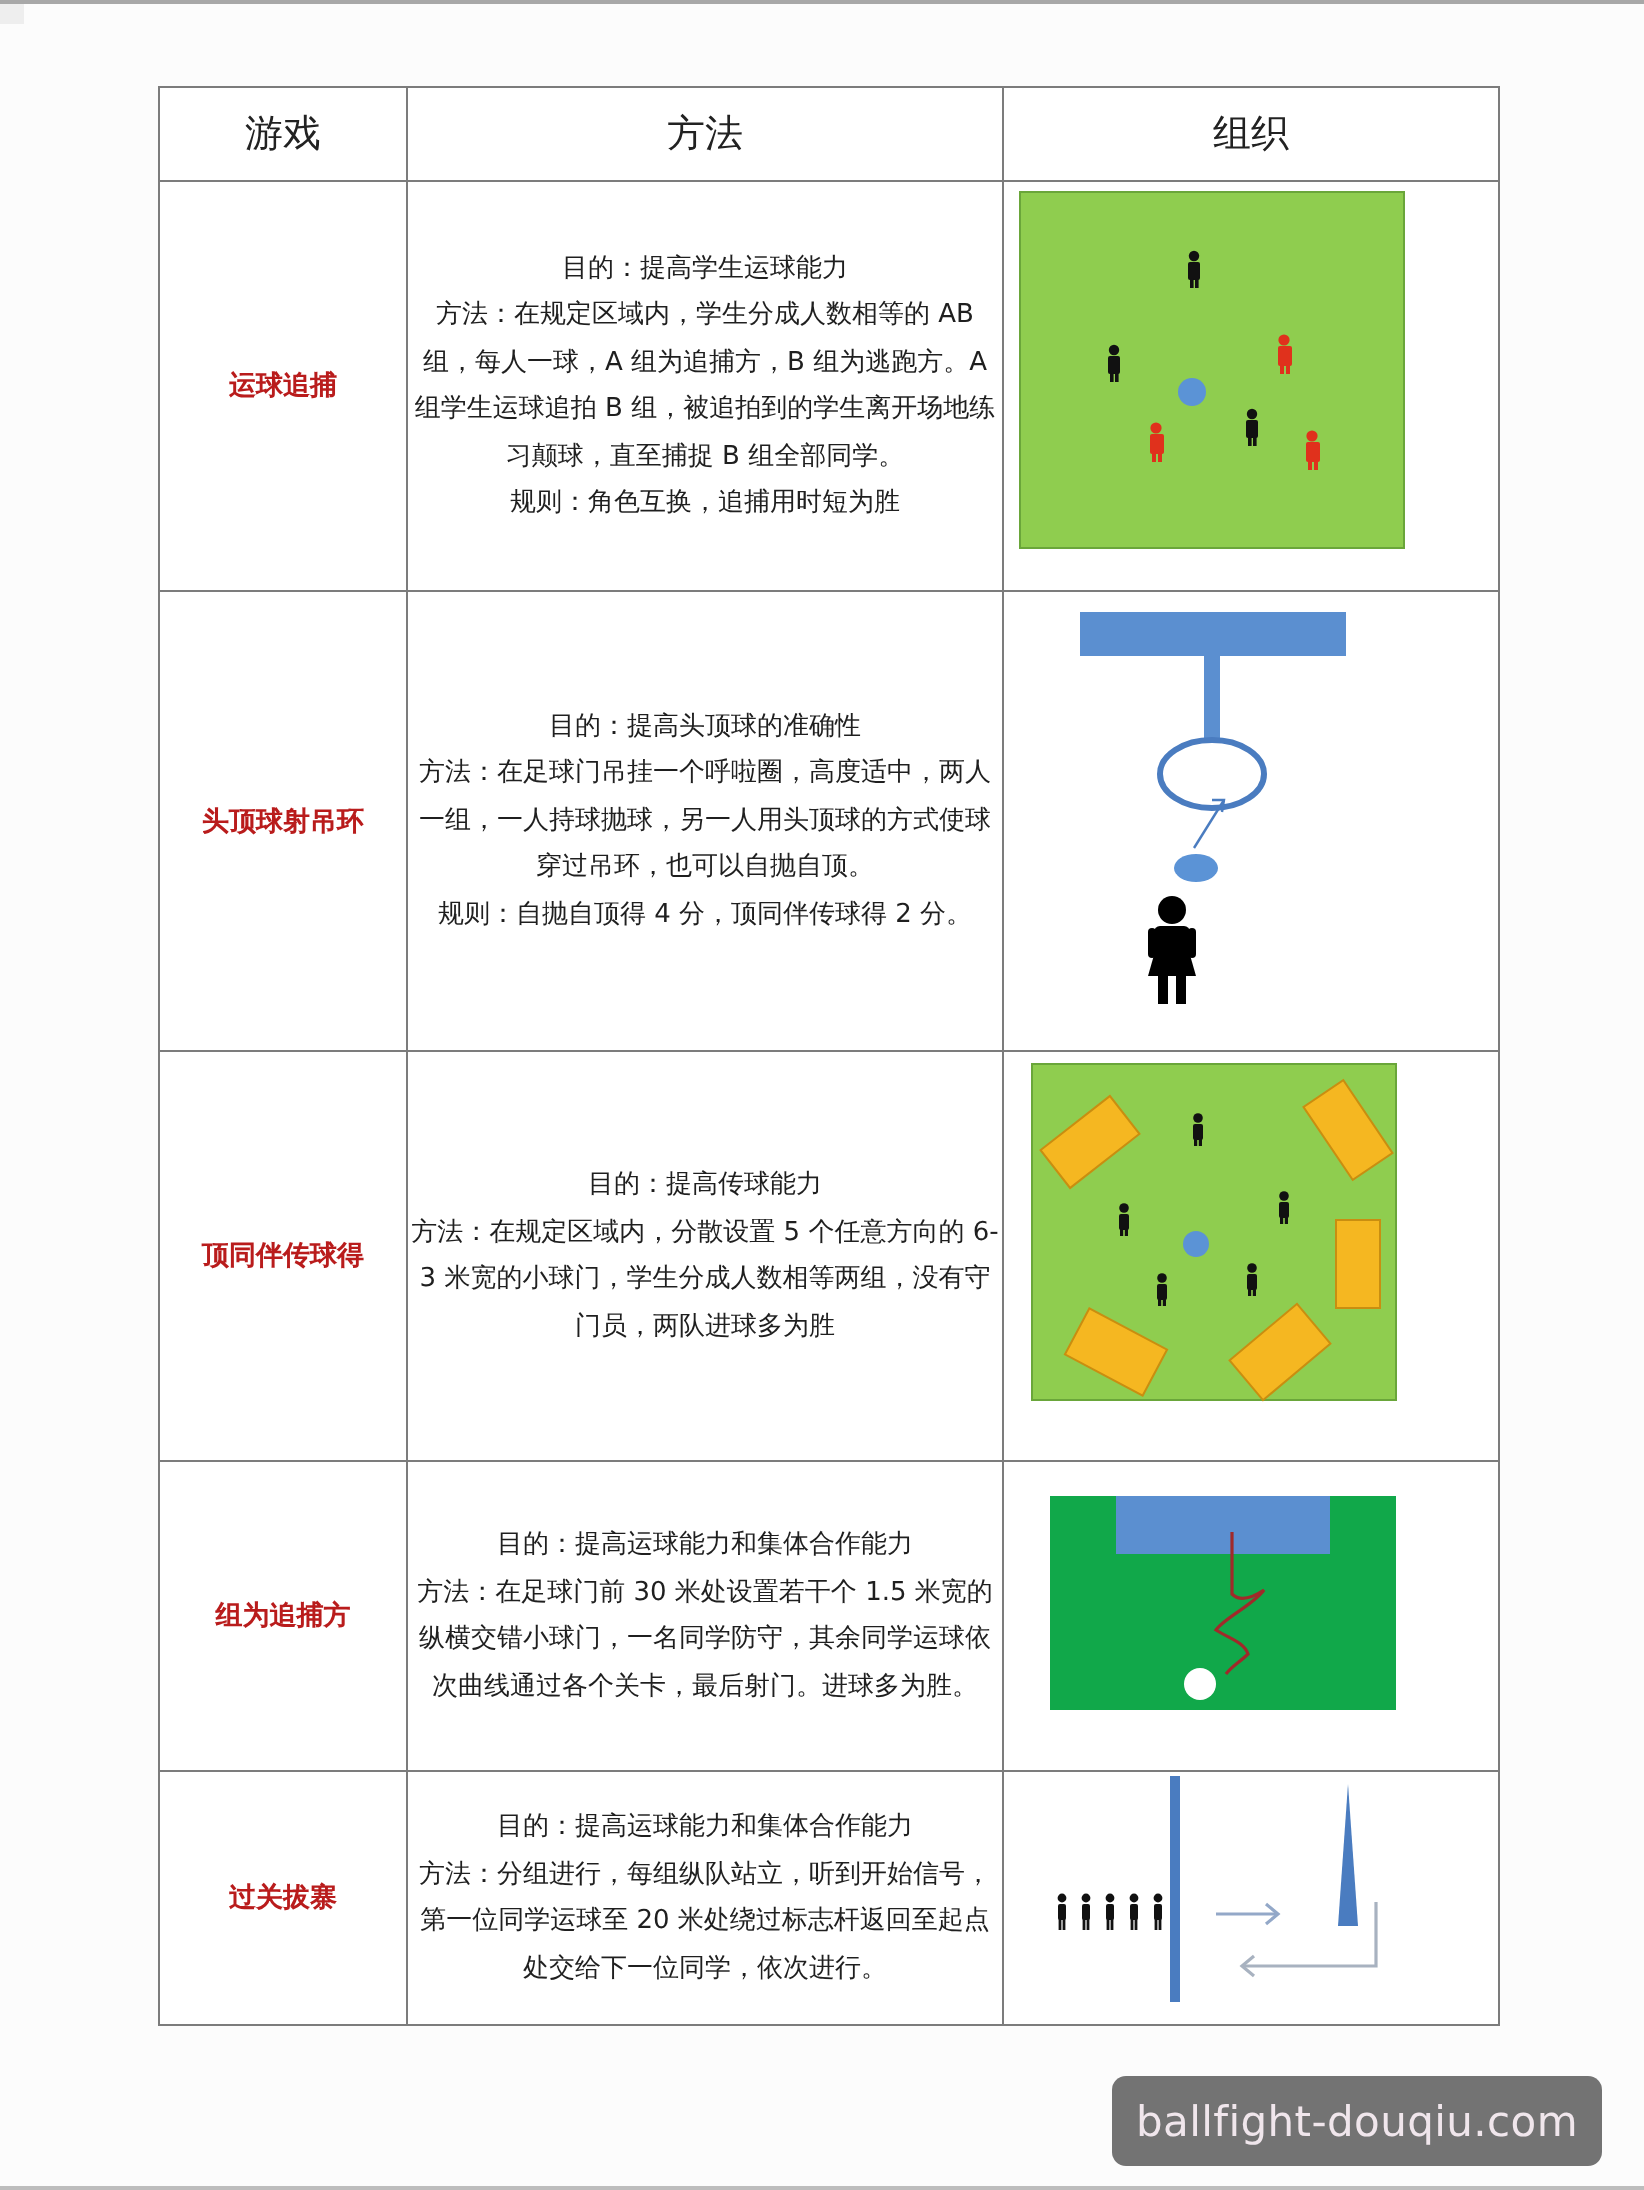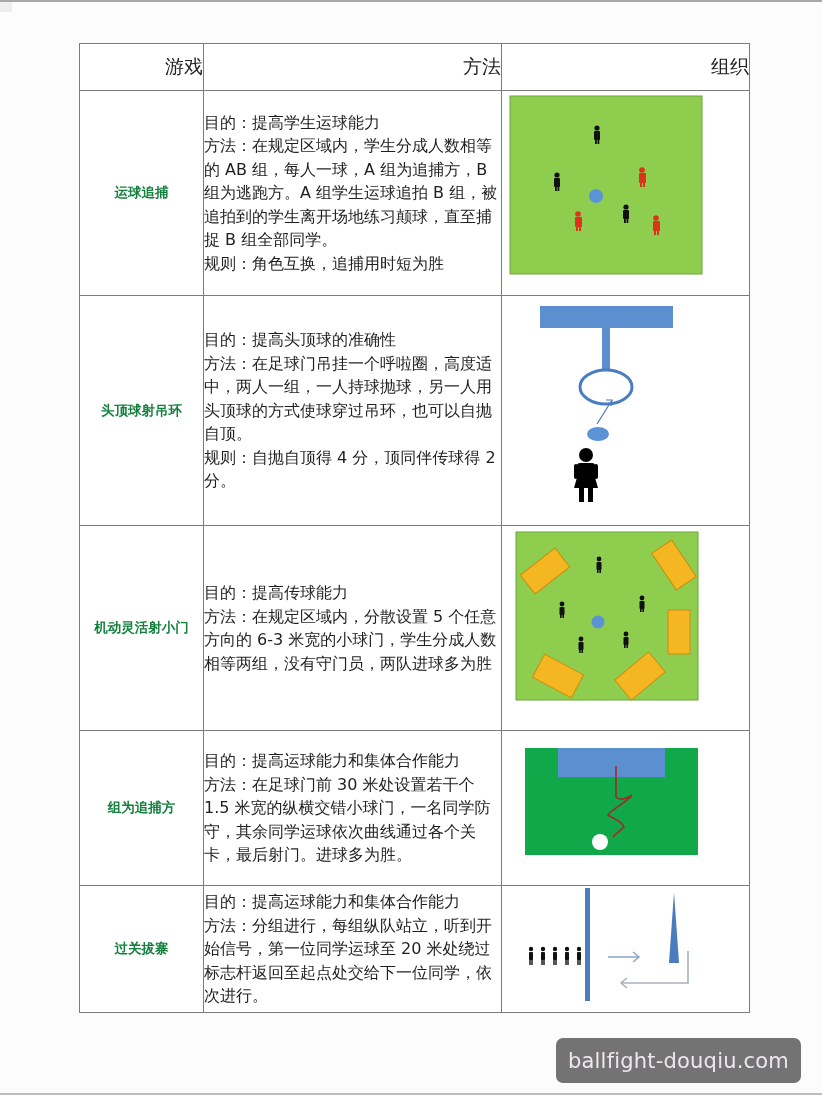--- a/index.html
+++ b/index.html
@@ -14,24 +14,24 @@
   .bottom-rule { position: absolute; left: 0; top: 1093px; width: 822px; height: 2px; background: #bdbdbd; }
 
   table.plan {
     position: absolute; left: 79px; top: 43px;
     width: 670px; border-collapse: collapse; table-layout: fixed;
     background: #ffffff;
   }
   table.plan td, table.plan th {
     border: 1px solid #7c7c7c; padding: 0; vertical-align: middle;
   }
-  th { font-weight: normal; font-size: 19px; height: 46px; text-align: right; color: #222; }
+  th { font-weight: normal; font-size: 19px; height: 46px; text-align: center; color: #222; }
   col.c1 { width: 124px; } col.c2 { width: 298px; } col.c3 { width: 248px; }
-  td.game { text-align: center; font-weight: bold; font-size: 13.5px; color: #15803d; }
-  td.method { padding: 0 4px 0 8px; font-size: 16px; line-height: 23.5px; color: #1f1f1f; }
+  td.game { text-align: center; font-weight: bold; font-size: 13.5px; color: #b91c1c; }
+  td.method { padding: 0 4px 0 8px; font-size: 13px; line-height: 23.5px; color: #1f1f1f; text-align: center; }
   td.method .line { display: block; white-space: normal; }
   td.org { position: relative; }
   td.org svg { display: block; }
 
   .watermark {
     position: absolute; left: 556px; top: 1038px; width: 245px; height: 45px;
     background: #737373; border-radius: 7px;
     color: #f0e6ec; font-family: "DejaVu Sans", sans-serif; font-size: 21px;
     display: flex; align-items: center; justify-content: center; letter-spacing: 0.2px;
   }
@@ -130,21 +130,21 @@
             <rect x="77" y="190" width="5" height="16"></rect>
             <rect x="86" y="190" width="5" height="16"></rect>
             <rect x="72" y="168" width="4" height="15" rx="2"></rect>
             <rect x="92" y="168" width="4" height="15" rx="2"></rect>
           </g>
         </svg>
       </td>
     </tr>
 
     <tr style="height:205px">
-      <td class="game">机动灵活射小门</td>
+      <td class="game">顶同伴传球得</td>
       <td class="method">
         <span class="line">目的：提高传球能力</span>
         <span class="line">方法：在规定区域内，分散设置 5 个任意方向的 6-3 米宽的小球门，学生分成人数相等两组，没有守门员，两队进球多为胜</span>
       </td>
       <td class="org">
         <svg width="248" height="204" viewBox="0 0 248 204">
           <rect x="14" y="6" width="182" height="168" fill="#8fcd4f" stroke="#6aa63a" stroke-width="1"></rect>
           <rect x="-22" y="-12" width="44" height="24" fill="#f5b721" stroke="#c98e10" transform="translate(43,45) rotate(-38)"></rect>
           <rect x="-22" y="-12" width="44" height="24" fill="#f5b721" stroke="#c98e10" transform="translate(172,39) rotate(56)"></rect>
           <rect x="-11" y="-22" width="22" height="44" fill="#f5b721" stroke="#c98e10" transform="translate(177,106)"></rect>

